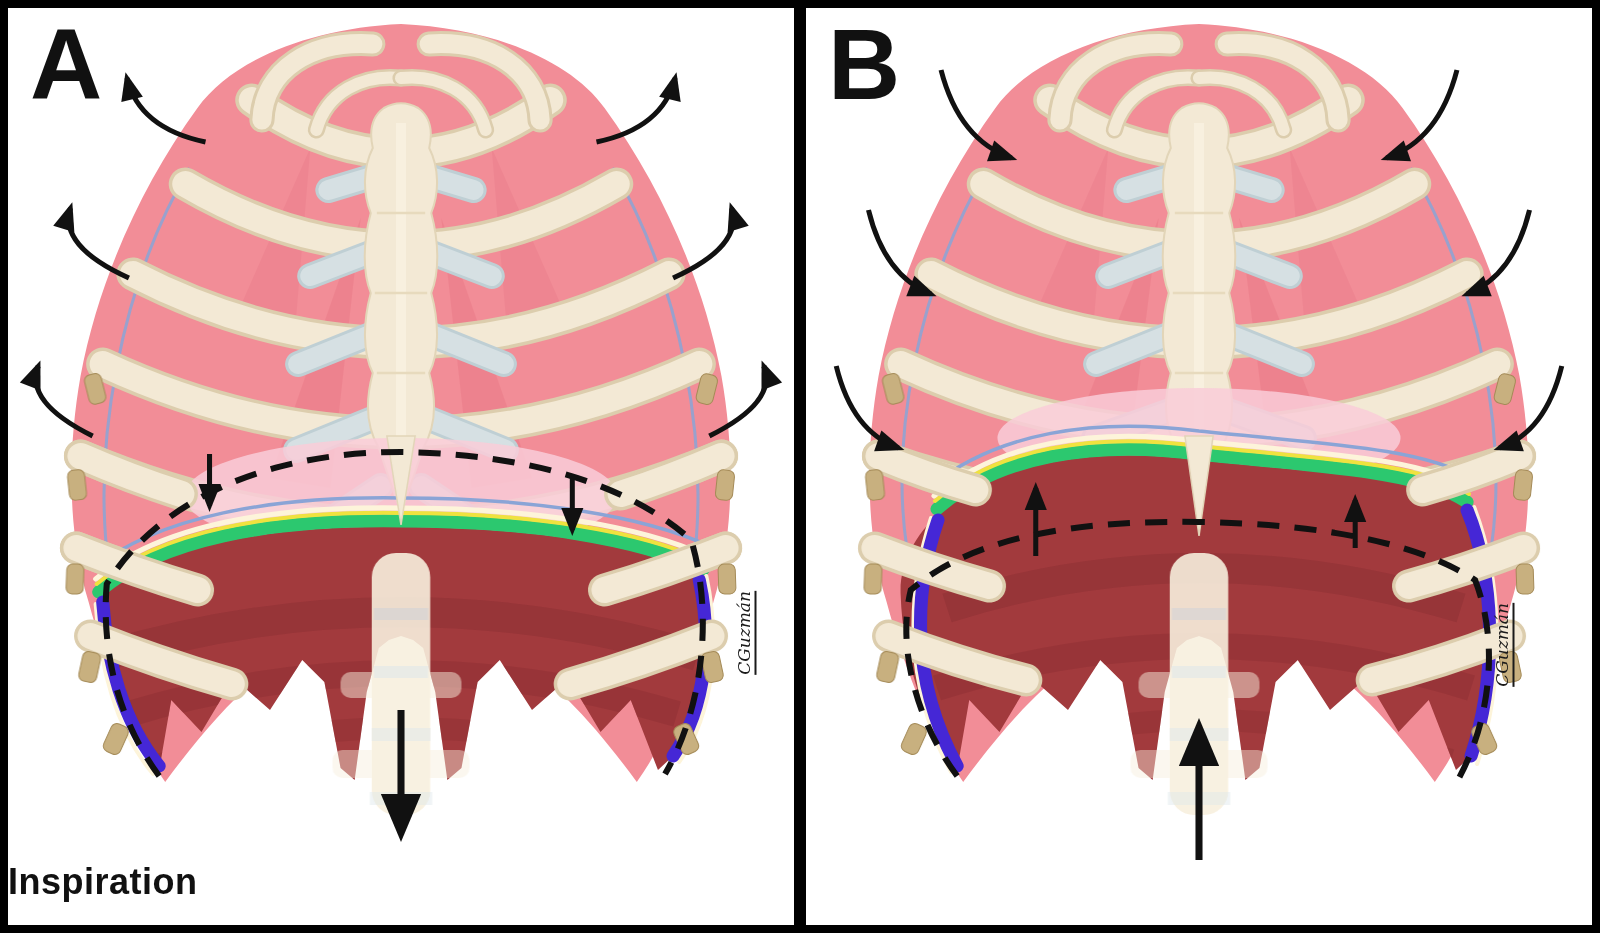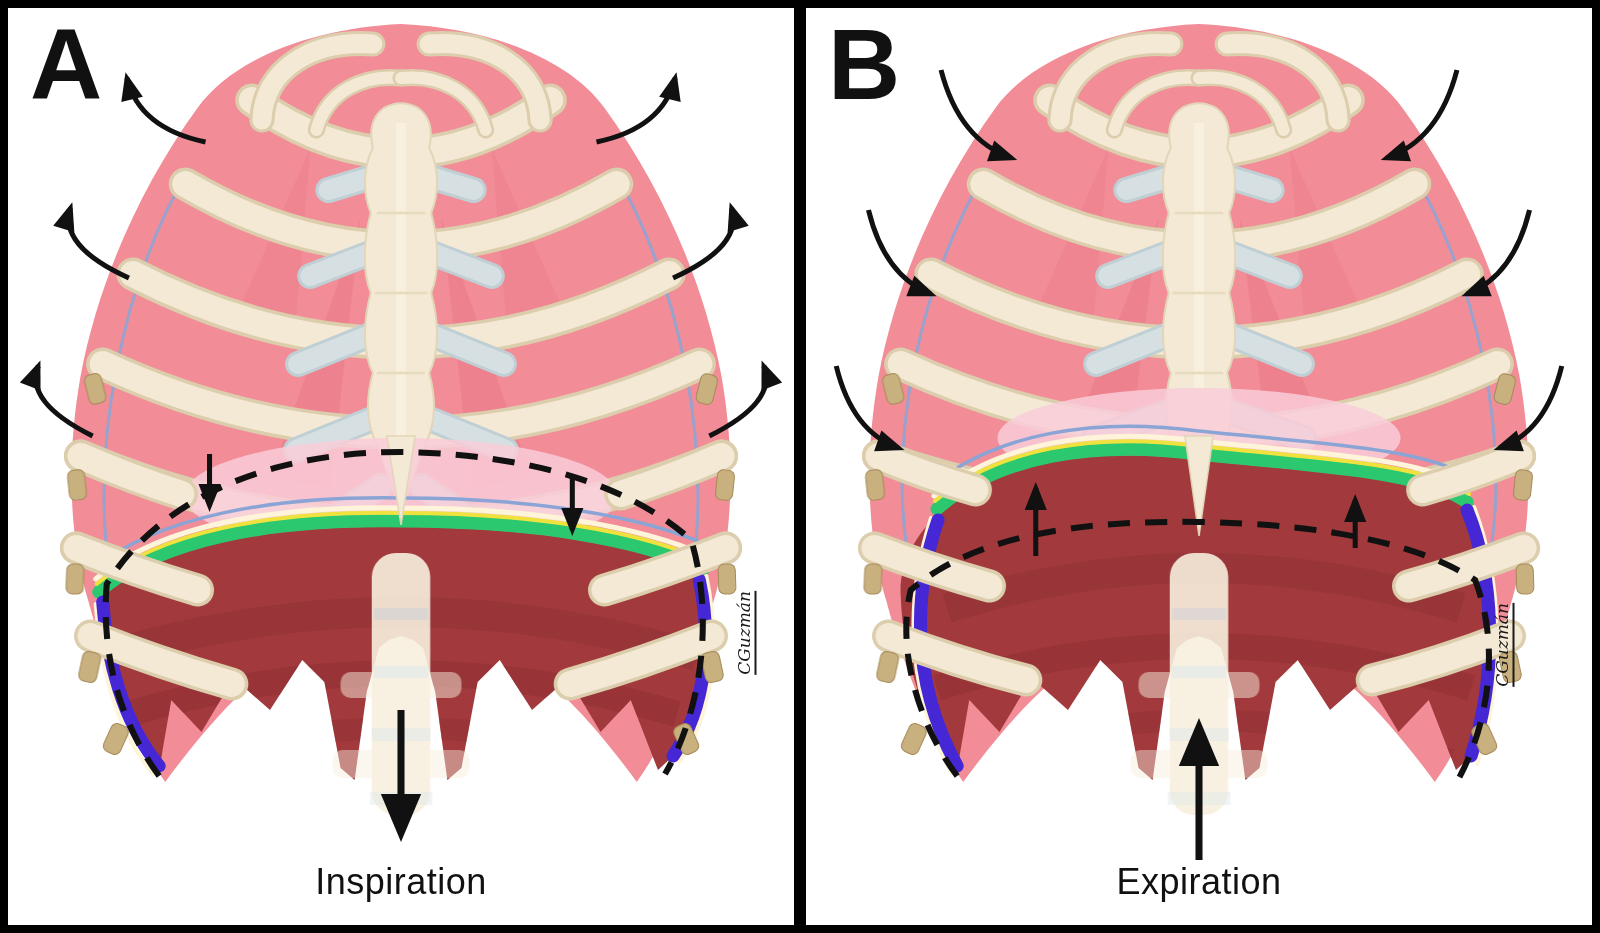--- a/index.html
+++ b/index.html
@@ -11,21 +11,21 @@
     --rib-end-tan:#c8b07f; --spine-cream:#f8f0de; --disc-blue:#d9e4e9;
   }
   *{margin:0;padding:0;box-sizing:border-box}
   body{background:#222;font-family:"Liberation Sans",sans-serif}
   .stage{position:relative;width:1600px;height:933px;background:var(--frame-black);overflow:hidden}
   .panel{position:absolute;top:8px;width:786px;height:917px;background:var(--panel-white);overflow:hidden}
   .panel.a{left:8px}
   .panel.b{left:806px}
   .anatomy{position:absolute;left:0;top:0;width:100%;height:100%}
   .panel-label{position:absolute;top:6px;left:22px;font-size:100px;font-weight:900;color:var(--ink-black);line-height:1;letter-spacing:-2px}
-  .caption{position:absolute;bottom:22px;left:0;width:100%;text-align:center;font-size:36px;font-weight:400;color:var(--ink-black);letter-spacing:.5px}
+  .caption{position:absolute;bottom:22px;left:0;width:100%;font-size:36px;font-weight:700;color:var(--ink-black);letter-spacing:.5px}
   .signature{position:absolute;white-space:nowrap;font-family:"DejaVu Serif",serif;font-style:italic;font-size:17px;color:#1a1a1a;border-bottom:2px solid #1a1a1a;padding-bottom:1px;transform:translate(-50%,-50%) rotate(-90deg)}
   .sig-a{left:737px;top:625px}
   .sig-b{left:697px;top:637px}
   
   .silhouette{fill:var(--muscle-pink)}
   .fan{fill:var(--muscle-pink-dark)}
   .innerline{stroke:var(--pleura-blue);stroke-width:3;fill:none;opacity:.85}
   .rib-o{stroke:var(--bone-edge);stroke-width:33;fill:none;stroke-linecap:round}
   .rib-f{stroke:var(--bone);stroke-width:26;fill:none;stroke-linecap:round}
   .arc-o{stroke:var(--bone-edge);stroke-width:25;fill:none;stroke-linecap:round}
@@ -363,16 +363,15 @@
         <path class="arrow" marker-end="url(#ahB)" d="M 646,62 Q 628,132 576,150"></path>
         <path class="arrow" marker-end="url(#ahB)" d="M 718,202 Q 702,268 656,286"></path>
         <path class="arrow" marker-end="url(#ahB)" d="M 750,358 Q 734,424 688,440"></path>
       </g>
 
       <path class="arrow-big" marker-end="url(#ahBigB)" d="M 390,852 L 390,726"></path>
     </svg>
 
     <div class="panel-label">B</div>
     <div class="signature sig-b">CGuzmán</div>
-    <div class="caption">Expiration</div>
   </section>
 
 </div>
 
 </body></html>

